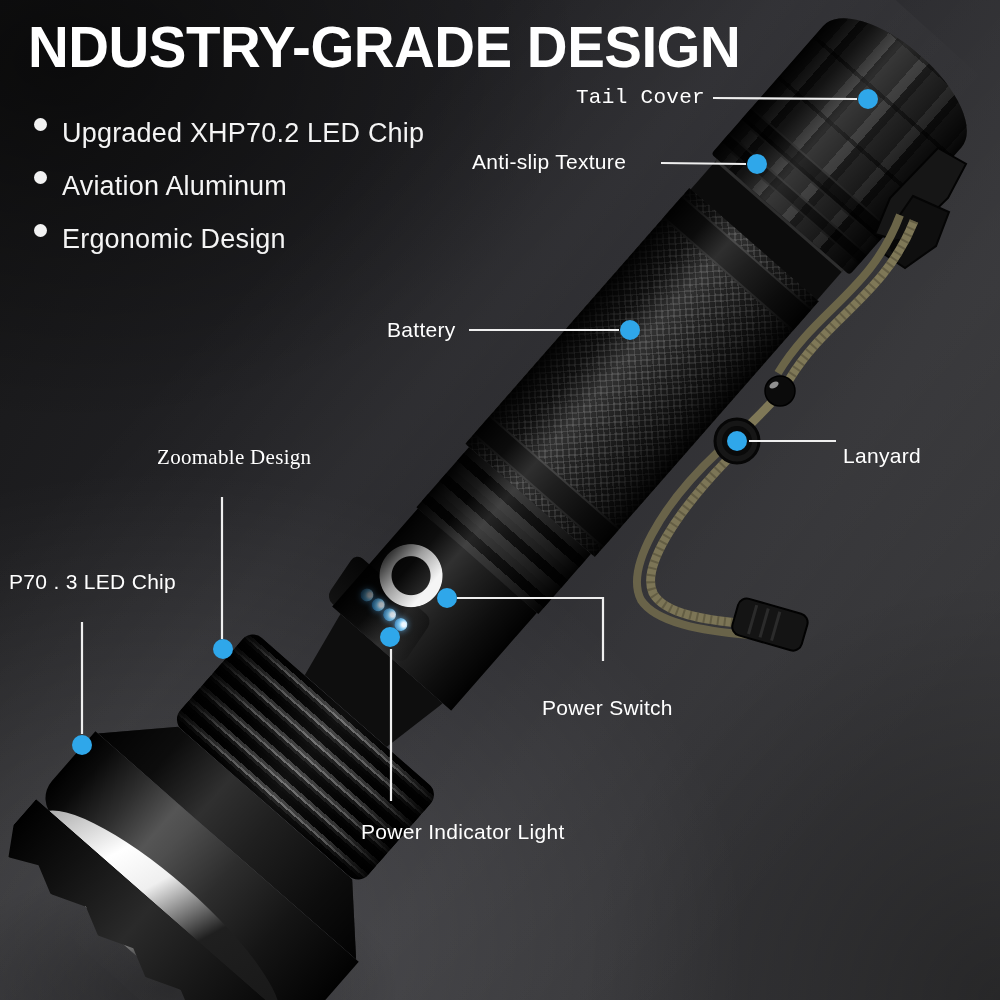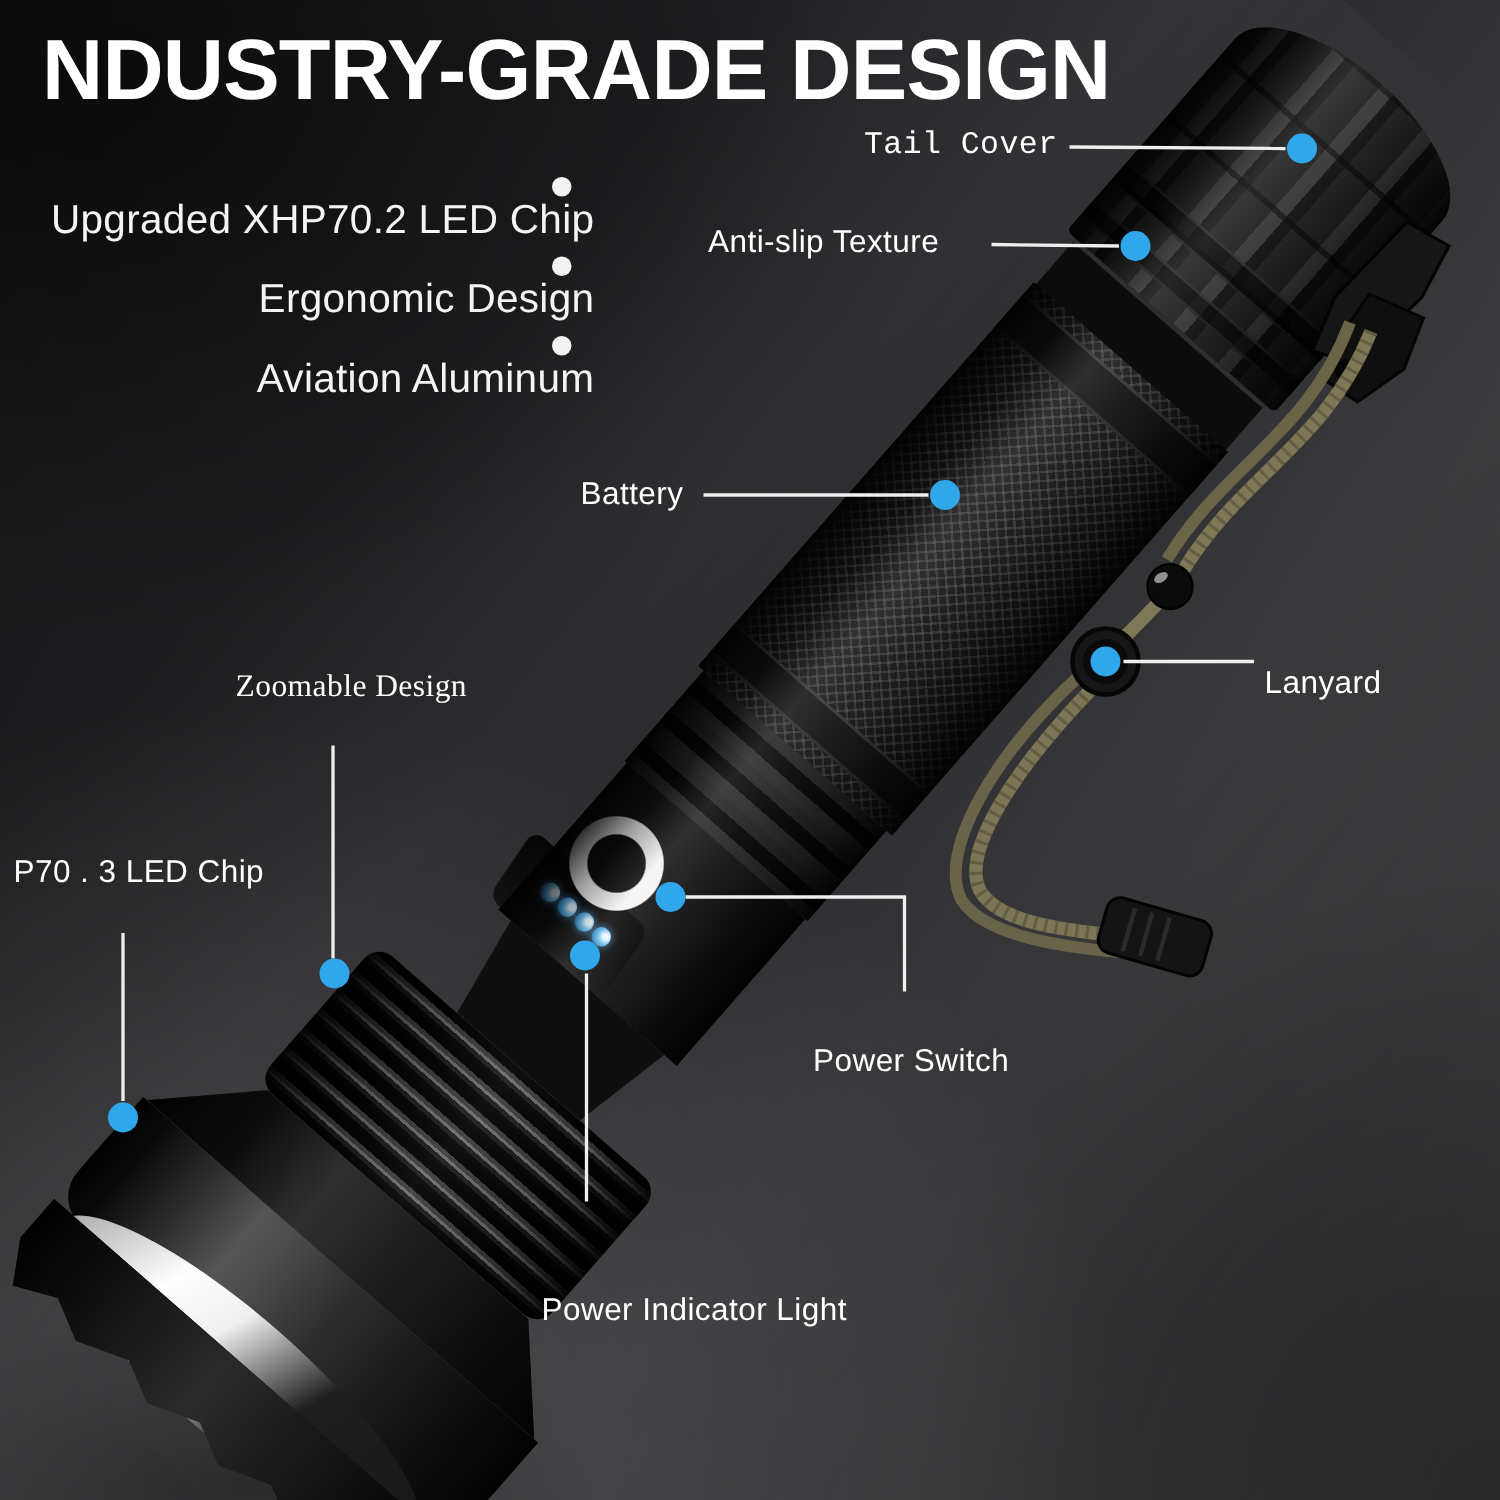--- a/index.html
+++ b/index.html
@@ -75,33 +75,33 @@
     background:linear-gradient(180deg,#000 0%,#161616 30%,#2a2a2a 55%,#111 80%,#000 100%);
     clip-path:polygon(0 0,55% 0,100% 7%,78% 15%,100% 25%,78% 33%,100% 43%,78% 51%,100% 61%,78% 69%,100% 79%,78% 87%,100% 95%,55% 100%,0 100%);}
 
   
   #overlay{position:absolute;left:0;top:0;pointer-events:none;}
 
   
   #title{position:absolute;left:28px;top:14px;font-size:57px;font-weight:700;color:#fff;
     letter-spacing:-.5px;white-space:nowrap;transform:scaleX(.99);transform-origin:left;}
   #features{position:absolute;left:34px;top:118px;}
-  .feature-row{display:flex;align-items:flex-end;margin-bottom:21px;height:32px;flex-direction:column;}
+  .feature-row{display:flex;align-items:flex-start;margin-bottom:21px;height:32px;}
   .bullet{width:13px;height:13px;border-radius:50%;background:#f2f2f2;margin-right:15px;flex:0 0 auto;}
   .feature-label{font-size:27px;color:#f4f4f4;font-weight:400;letter-spacing:.2px;white-space:nowrap;}
   .callout-label{position:absolute;font-size:21px;color:#fff;font-weight:400;
     letter-spacing:.3px;white-space:nowrap;}
   #label-tail-cover{left:540px;top:86px;width:165px;text-align:right;font-family:Liberation Mono, monospace;}
   #label-anti-slip{left:472px;top:150px;width:183px;text-align:left;}
   #label-battery{left:387px;top:318px;}
   #label-lanyard{left:843px;top:429px;margin-top:15px;}
   #label-zoomable{left:157px;top:445px;font-family:Liberation Serif, serif;}
   #label-led-chip{left:9px;top:570px;}
   #label-power-switch{left:542px;top:677px;margin-top:19px;}
-  #label-power-indicator{left:361px;top:862px;}
+  #label-power-indicator{left:361px;top:820px;}
 </style>
 </head>
 <body>
 
 <div class="streak" id="streak1"></div>
 <div class="streak" id="streak2"></div>
 <div id="head-shadow"></div>
 
 <div id="flashlight">
   <div class="seg shade" id="tailcap">
@@ -177,25 +177,25 @@
 
 <div id="title">NDUSTRY-GRADE DESIGN</div>
 
 <div id="features">
   <div class="feature-row">
     <span class="bullet"></span>
     <span class="feature-label">Upgraded XHP70.2 LED Chip</span>
   </div>
   <div class="feature-row">
     <span class="bullet"></span>
-    <span class="feature-label">Ergonomic Design</span>
+    <span class="feature-label">Aviation Aluminum</span>
   </div>
   <div class="feature-row">
     <span class="bullet"></span>
-    <span class="feature-label">Aviation Aluminum</span>
+    <span class="feature-label">Ergonomic Design</span>
   </div>
 </div>
 
 <div class="callout-label" id="label-tail-cover">Tail Cover</div>
 <div class="callout-label" id="label-anti-slip">Anti-slip Texture</div>
 <div class="callout-label" id="label-battery">Battery</div>
 <div class="callout-label" id="label-lanyard">Lanyard</div>
 <div class="callout-label" id="label-zoomable">Zoomable Design</div>
 <div class="callout-label" id="label-led-chip">P70 . 3 LED Chip</div>
 <div class="callout-label" id="label-power-switch">Power Switch</div>

